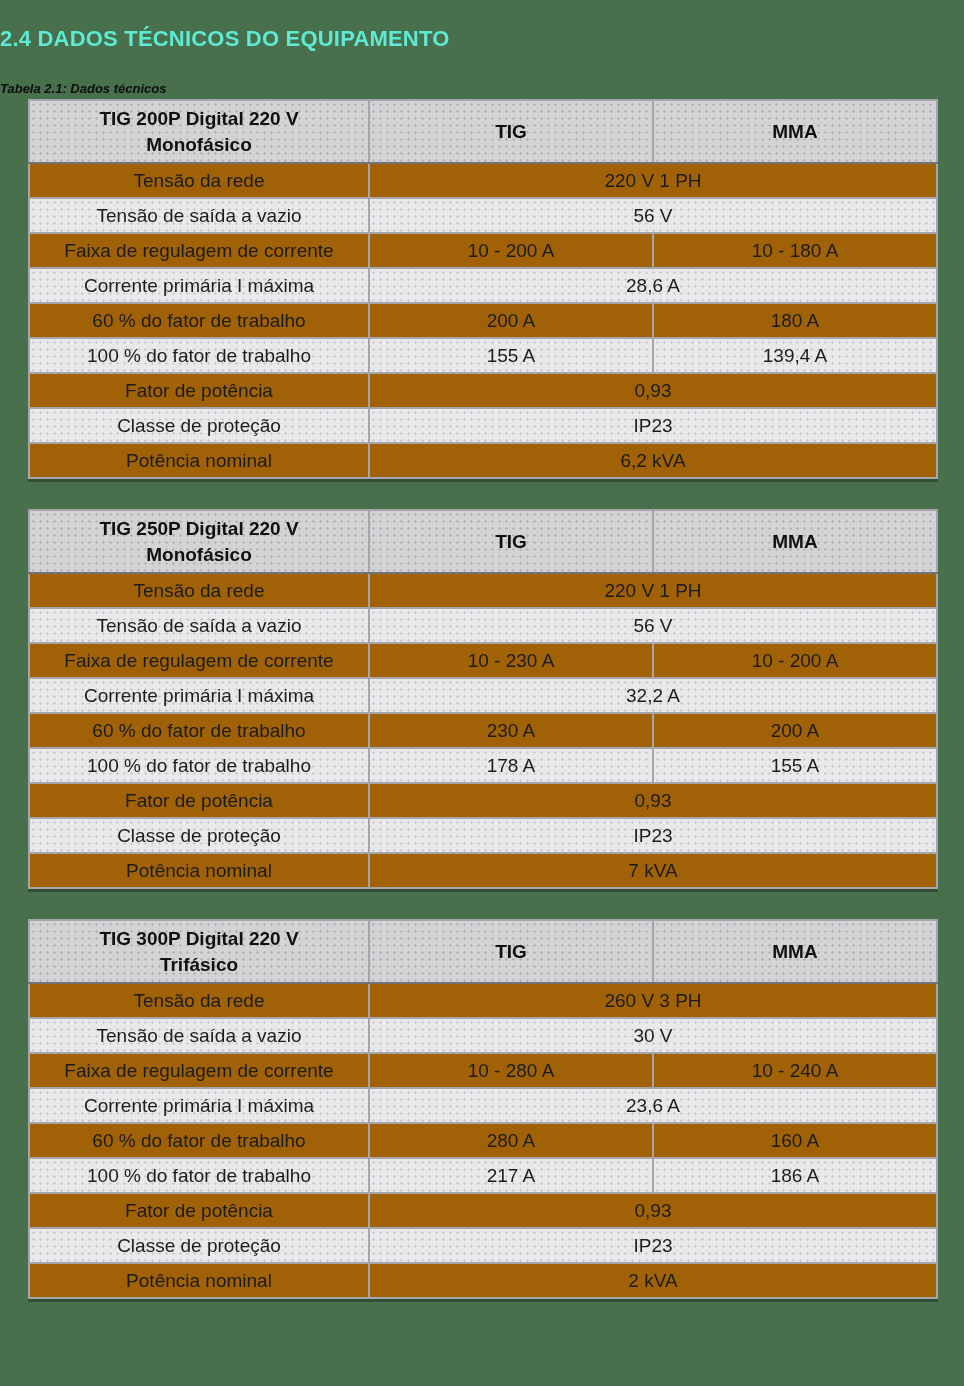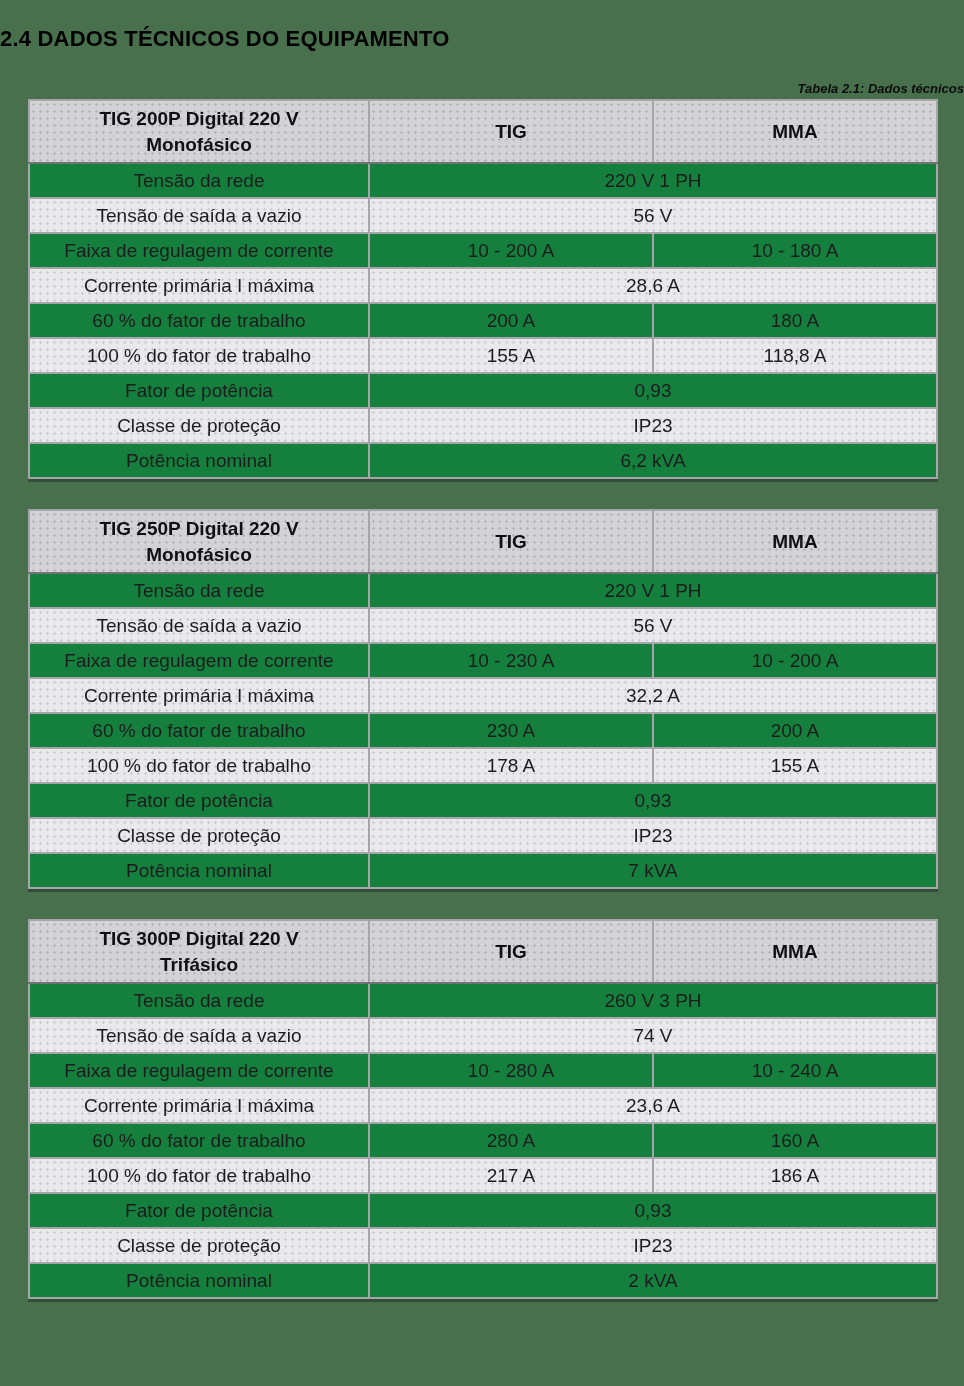--- a/index.html
+++ b/index.html
@@ -12,37 +12,37 @@
     font-family: "Liberation Sans", "DejaVu Sans", sans-serif;
     color: #121214;
     overflow: hidden;
   }
   .page-title {
     margin: 0;
     padding: 27px 0 0 0;
     font-size: 22px;
     font-weight: bold;
     letter-spacing: 0.2px;
-    color: #000000;
+    color: #5eead4;
     line-height: 1.1;
   }
   .table-caption {
     margin: 30px 0 3px 0;
-    text-align: right;
+    text-align: left;
     font-size: 13px;
     font-weight: bold;
     font-style: italic;
     color: #0d0d0d;
   }
   table.spec-table {
     width: 908px;
     margin: 0 0 30px 28px;
     border-collapse: collapse;
     table-layout: fixed;
-    background: #15803d;
+    background: #a16207;
     border: 2px solid #87878b;
     box-shadow: 0 3px 0 rgba(25, 38, 27, 0.45);
   }
   .spec-table th, .spec-table td {
     border: 2px solid #a6a6aa;
     text-align: center;
     vertical-align: middle;
     padding: 0 6px;
     overflow: hidden;
     white-space: nowrap;
@@ -113,21 +113,21 @@
           <td colspan="2">28,6 A</td>
         </tr>
         <tr>
           <td>60 % do fator de trabalho</td>
           <td>200 A</td>
           <td>180 A</td>
         </tr>
         <tr>
           <td>100 % do fator de trabalho</td>
           <td>155 A</td>
-          <td>118,8 A</td>
+          <td>139,4 A</td>
         </tr>
         <tr>
           <td>Fator de potência</td>
           <td colspan="2">0,93</td>
         </tr>
         <tr>
           <td>Classe de proteção</td>
           <td colspan="2">IP23</td>
         </tr>
         <tr>
@@ -212,21 +212,21 @@
         <th>MMA</th>
       </tr>
     </thead>
     <tbody>
         <tr>
           <td>Tensão da rede</td>
           <td colspan="2">260 V 3 PH</td>
         </tr>
         <tr>
           <td>Tensão de saída a vazio</td>
-          <td colspan="2">74 V</td>
+          <td colspan="2">30 V</td>
         </tr>
         <tr>
           <td>Faixa de regulagem de corrente</td>
           <td>10 - 280 A</td>
           <td>10 - 240 A</td>
         </tr>
         <tr>
           <td>Corrente primária I máxima</td>
           <td colspan="2">23,6 A</td>
         </tr>

